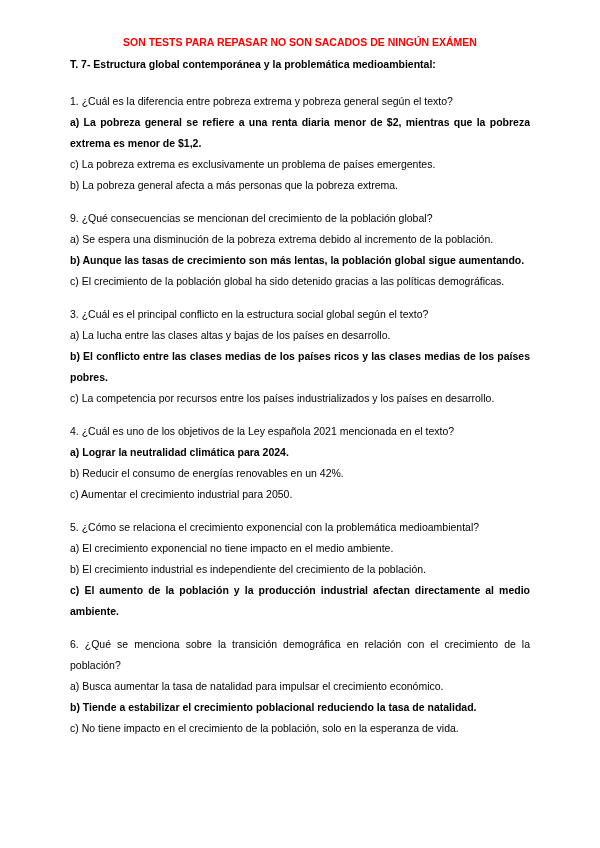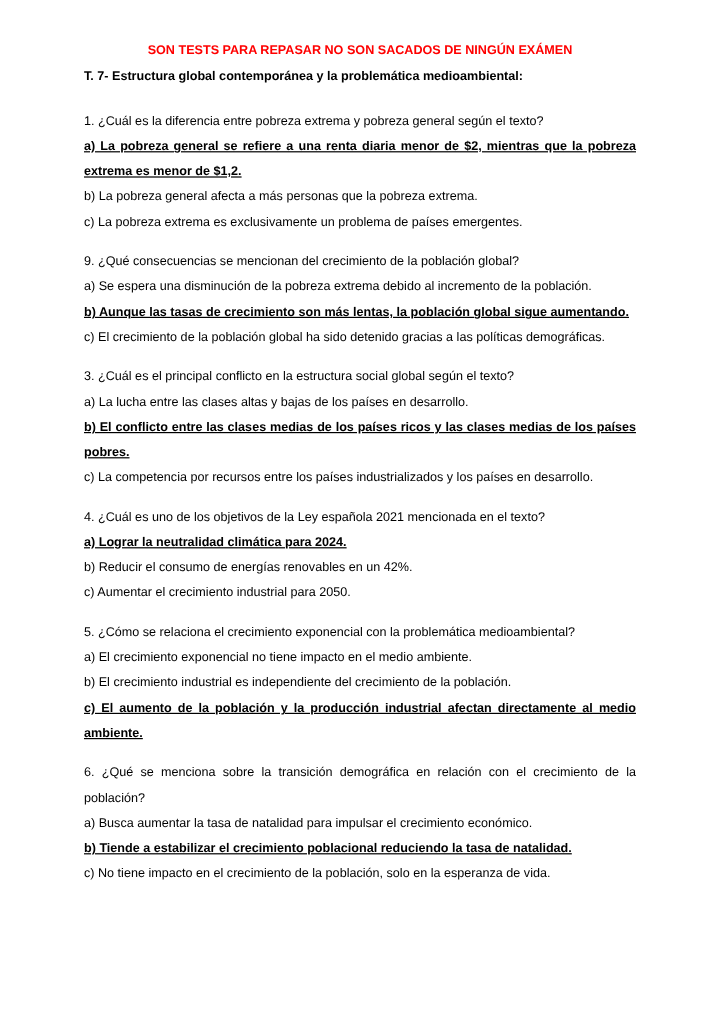--- a/index.html
+++ b/index.html
@@ -35,35 +35,34 @@
   }
   .question {
     margin-top: 12px;
   }
   .question p {
     margin: 0;
     text-align: justify;
   }
   .option-correct {
     font-weight: 700;
-    text-decoration: underline;
   }
 </style>
 </head>
 <body>
 
 <div class="page">
   <div class="notice" style="color: rgb(255, 0, 0);">SON TESTS PARA REPASAR NO SON SACADOS DE NINGÚN EXÁMEN</div>
   <div class="heading">T. 7- Estructura global contemporánea y la problemática medioambiental:</div>
   <div id="questions">
       <div class="question">
         <p>1. ¿Cuál es la diferencia entre pobreza extrema y pobreza general según el texto?</p>
         <p class="option option-correct">a) La pobreza general se refiere a una renta diaria menor de $2, mientras que la pobreza extrema es menor de $1,2.</p>
+        <p class="option">c) La pobreza extrema es exclusivamente un problema de países emergentes.</p>
         <p class="option">b) La pobreza general afecta a más personas que la pobreza extrema.</p>
-        <p class="option">c) La pobreza extrema es exclusivamente un problema de países emergentes.</p>
       </div>
       <div class="question">
         <p>9. ¿Qué consecuencias se mencionan del crecimiento de la población global?</p>
         <p class="option">a) Se espera una disminución de la pobreza extrema debido al incremento de la población.</p>
         <p class="option option-correct">b) Aunque las tasas de crecimiento son más lentas, la población global sigue aumentando.</p>
         <p class="option">c) El crecimiento de la población global ha sido detenido gracias a las políticas demográficas.</p>
       </div>
       <div class="question">
         <p>3. ¿Cuál es el principal conflicto en la estructura social global según el texto?</p>
         <p class="option">a) La lucha entre las clases altas y bajas de los países en desarrollo.</p>

